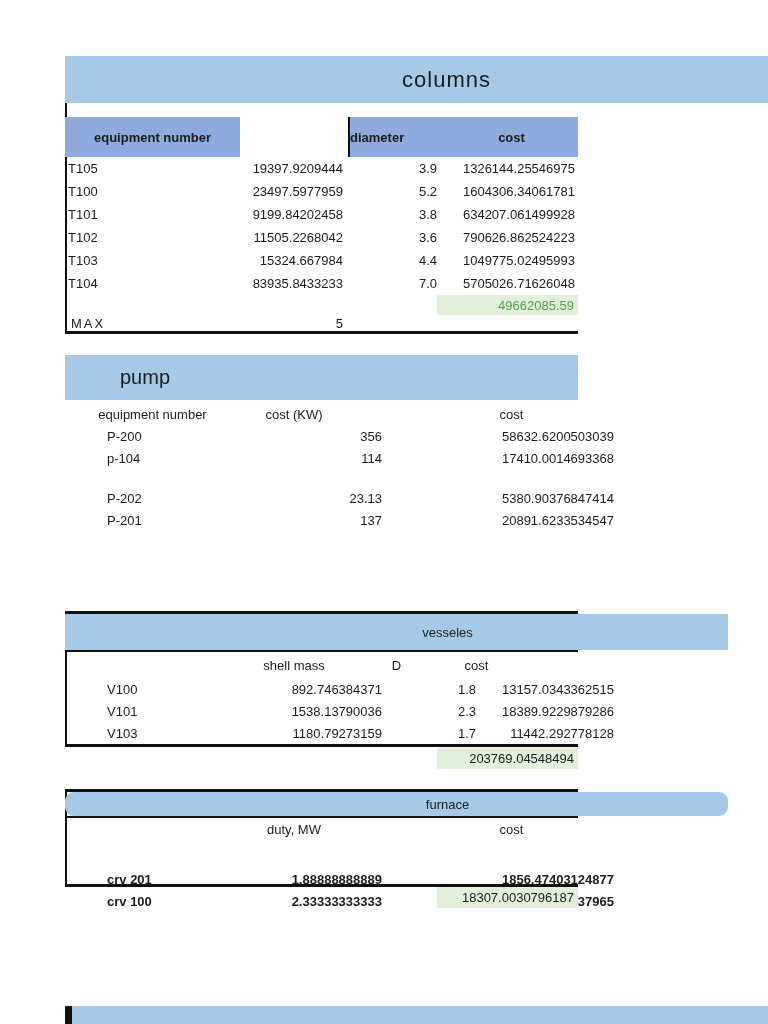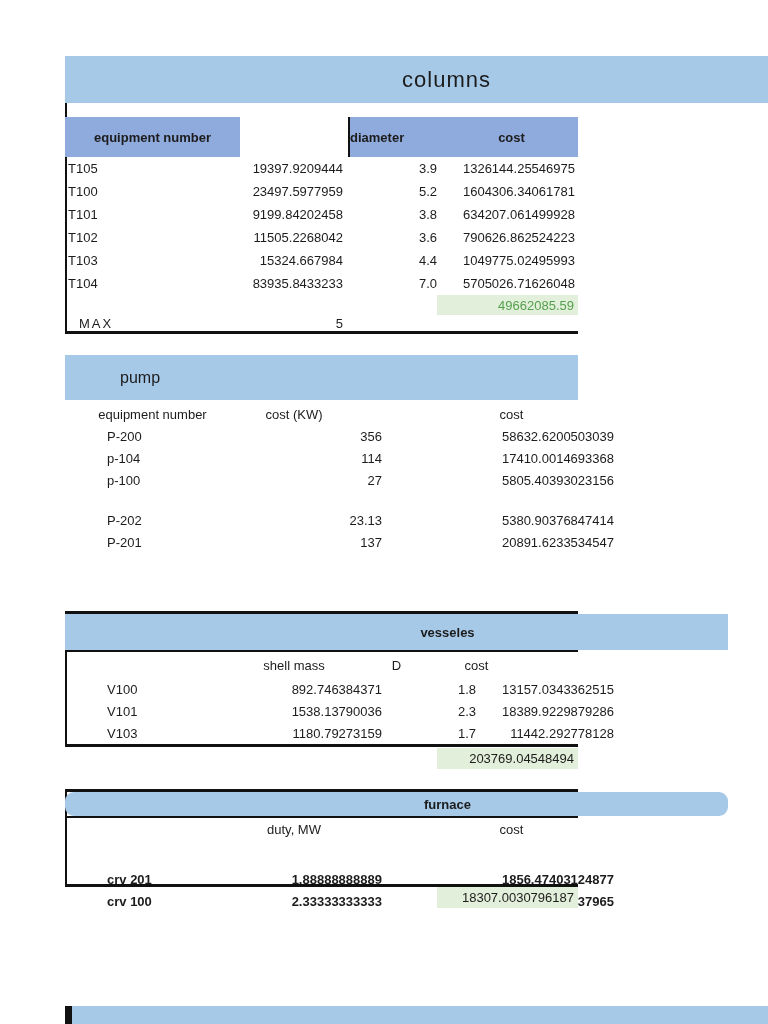--- a/index.html
+++ b/index.html
@@ -12,38 +12,38 @@
   }
   html,body{margin:0;padding:0;background:#ffffff;}
   #stage{
     position:relative;width:768px;height:1024px;background:#ffffff;overflow:hidden;
     font-family:"Liberation Sans",sans-serif;color:var(--color-ink);
   }
   .abs{position:absolute;}
   .bar{background:var(--color-border);}
   .banner{background:var(--color-banner);display:flex;align-items:center;}
   .banner .title{width:100%;text-align:center;font-size:22px;letter-spacing:1px;}
-  .banner .title-sm{width:100%;text-align:center;font-size:13px;font-weight:bold;padding-left:102px;box-sizing:border-box;}
+  .banner .title-sm{width:100%;text-align:center;font-size:13px;font-weight:normal;padding-left:102px;box-sizing:border-box;}
   .grid{display:grid;grid-template-columns:175px 108px 97px 133px;}
   .hdr-cell{display:flex;align-items:center;font-size:13px;}
   .fill{background:var(--color-header_fill);}
   .bold{font-weight:bold;}
   .ctr{justify-content:center;text-align:center;}
   .row{display:grid;grid-template-columns:175px 108px 97px 133px;height:23px;align-items:center;font-size:13px;}
   .row-sm{height:22px;margin-left:39px;}
   .cell{overflow:hidden;white-space:nowrap;}
   .label{padding-left:3px;}
   .num{text-align:right;padding-right:5px;}
   .num-c{text-align:right;padding-right:8px;}
   .num-d{text-align:right;padding-right:3px;}
   .total{background:var(--color-total_bg);display:flex;align-items:center;justify-content:flex-end;
          font-size:13px;padding-right:4px;box-sizing:border-box;}
   .total.green{color:var(--color-total_text_green);}
   .maxrow{display:grid;grid-template-columns:175px 108px;height:18px;align-items:center;font-size:13px;}
-  .max-label{letter-spacing:2px;padding-left:14px;}
+  .max-label{letter-spacing:2px;padding-left:6px;}
   .diam-hdr{border-left:2px solid var(--color-border);}
 </style>
 </head>
 <body>
 
 <div id="stage">
 
   <div class="abs bar" style="left:65px;top:66px;width:513px;height:4px;"></div>
   <div class="abs bar" style="left:65px;top:70px;width:2px;height:262px;"></div>
   <div class="abs banner" style="left:65px;top:56px;width:763px;height:47px;align-items:center;">
@@ -94,46 +94,40 @@
     </div>
   </div>
   <div class="abs total green" style="left:437px;top:295px;width:141px;height:20px;">49662085.59</div>
   <div class="abs maxrow" style="left:65px;top:314px;width:283px;">
     <div class="cell max-label">MAX</div>
     <div class="cell num">5</div>
   </div>
   <div class="abs bar" style="left:65px;top:331px;width:513px;height:3px;"></div>
 
   <div class="abs banner" style="left:65px;top:355px;width:513px;height:45px;">
-    <div style="font-size:16px;padding-left:55px;">pump</div>
+    <div style="font-size:20px;padding-left:55px;">pump</div>
   </div>
   <div class="abs grid" style="left:65px;top:403px;width:513px;height:22px;">
     <div class="hdr-cell ctr">equipment number</div>
     <div class="hdr-cell ctr">cost (KW)</div>
     <div class="hdr-cell"></div>
     <div class="hdr-cell ctr">cost</div>
   </div>
   <div class="abs" style="left:65px;top:425px;width:513px;">
     <div class="row row-sm">
       <div class="cell label">P-200</div>
       <div class="cell num">356</div>
       <div class="cell"></div>
       <div class="cell num-d">58632.6200503039</div>
     </div>
     <div class="row row-sm">
       <div class="cell label">p-104</div>
       <div class="cell num">114</div>
       <div class="cell"></div>
       <div class="cell num-d">17410.0014693368</div>
-    </div>
-    <div class="row row-sm">
-      <div class="cell label">p-100</div>
-      <div class="cell num">27</div>
-      <div class="cell"></div>
-      <div class="cell num-d">5805.40393023156</div>
     </div>
     <div class="row" style="height:18px;"></div>
     <div class="row row-sm">
       <div class="cell label">P-202</div>
       <div class="cell num">23.13</div>
       <div class="cell"></div>
       <div class="cell num-d">5380.90376847414</div>
     </div>
     <div class="row row-sm">
       <div class="cell label">P-201</div>

